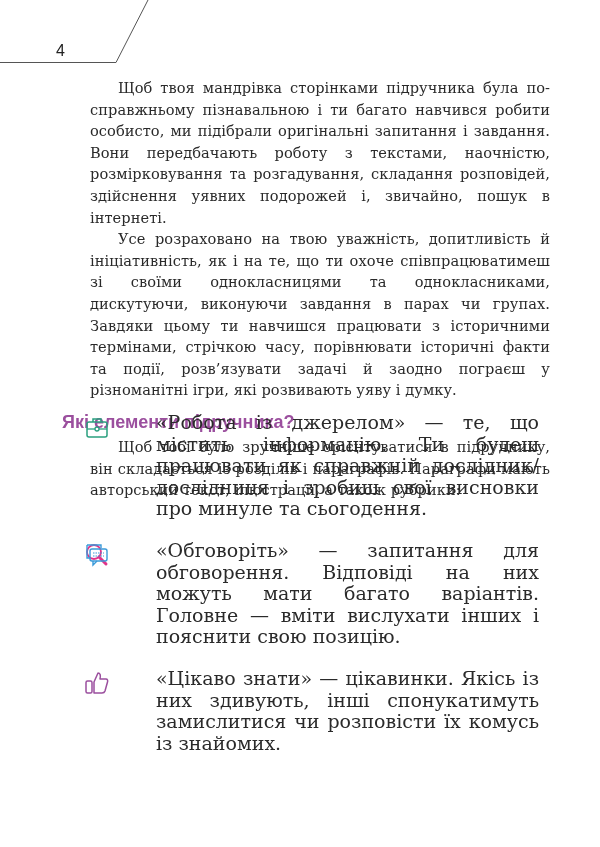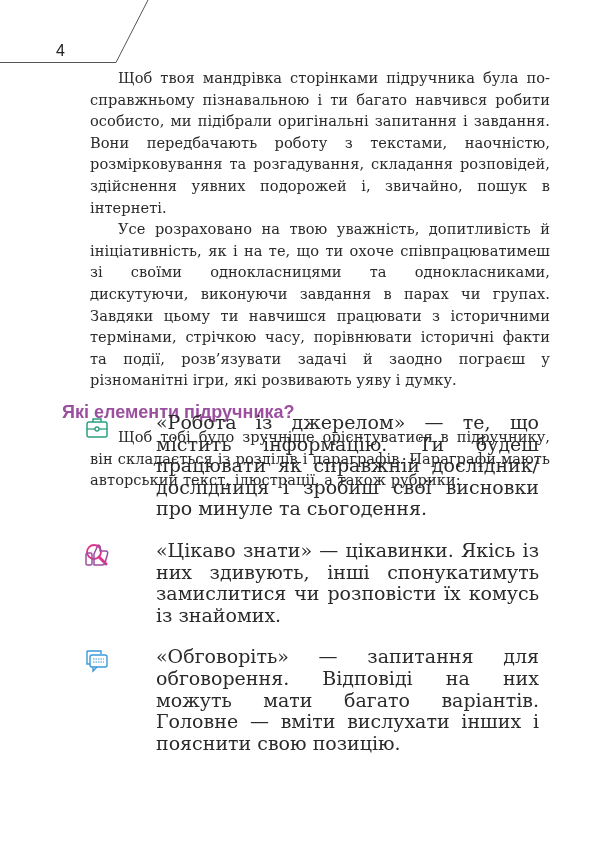--- a/index.html
+++ b/index.html
@@ -1,21 +1,21 @@
 <!DOCTYPE html>
 <html><head>
 <meta charset="utf-8">
 <style>
   html, body { margin: 0; padding: 0; background: #ffffff; }
   body { width: 600px; height: 847px; position: relative; overflow: hidden;
          font-family: "DejaVu Serif", "Liberation Serif", serif; color: #2a2a2a; }
   .header-line { position: absolute; left: 0; top: 0; width: 600px; height: 70px; }
   .page-num { position: absolute; left: 56px; top: 42px; font-family: "Liberation Sans", sans-serif;
               font-size: 16px; color: #222; }
-  .content { position: absolute; left: 90px; top: 67px; width: 460px; }
+  .content { position: absolute; left: 90px; top: 77px; width: 460px; }
   p.par { margin: 0; font-size: 14.6px; line-height: 21.6px; text-align: justify;
           text-indent: 28px; letter-spacing: 0.05px; }
   h2.section { margin: 10px 0 3px -28px; font-family: "Liberation Sans", sans-serif; font-weight: bold;
                font-size: 18px; line-height: 22px; color: #9b4f9e; }
   .rubrics { position: absolute; left: 80px; top: 401px; width: 470px; }
   .rubric { position: relative; padding-left: 65px; margin-bottom: 20px; }
   .rubric .text { font-size: 19px; line-height: 21.6px; text-align: justify; margin: 11px; }
   .rubric .icon { position: absolute; left: 4px; top: 2px; width: 26px; height: 26px; }
 </style>
 </head>
@@ -45,30 +45,30 @@
     <p class="text">«Робота із джерелом» — те, що містить інформацію. Ти будеш працювати як справжній дослідник/дослідниця і зробиш свої висновки про минуле та сьогодення.</p>
   </div>
   <div class="rubric">
     <svg class="icon" viewBox="0 0 26 26">
       <circle cx="10" cy="10" r="7" fill="none" stroke="#e0338a" stroke-width="1.8"></circle>
       <path d="M15 15 L22 22" stroke="#e0338a" stroke-width="3" stroke-linecap="round"></path>
     </svg>
   </div>
   <div class="rubric">
     <svg class="icon" viewBox="0 0 26 26">
-      <rect x="2" y="11" width="6" height="12" rx="1.5" fill="none" stroke="#9b4f9e" stroke-width="1.5"></rect>
-      <path d="M10 12 L14 3 C16 3 17 5 16 9 H22 C23.5 9 24 10.5 23.5 12 L21 21 C20.5 22.5 19.5 23 18 23 H10 Z" fill="none" stroke="#9b4f9e" stroke-width="1.5" stroke-linejoin="round"></path>
-    </svg>
-    <p class="text">«Цікаво знати» — цікавинки. Якісь із них здивують, інші спонукатимуть замислитися чи розповісти їх комусь із знайомих.</p>
-  </div>
-  <div class="rubric">
-    <svg class="icon" viewBox="0 0 26 26">
       <path d="M3 3 h14 v3" fill="none" stroke="#3a9ad9" stroke-width="1.4"></path>
       <path d="M3 3 v13 h3" fill="none" stroke="#3a9ad9" stroke-width="1.4"></path>
       <rect x="6" y="7" width="17" height="12" rx="2" fill="none" stroke="#3a9ad9" stroke-width="1.4"></rect>
       <path d="M9 19 v4 l4 -4" fill="none" stroke="#3a9ad9" stroke-width="1.4"></path>
       <line x1="9" y1="11" x2="20" y2="11" stroke="#3a9ad9" stroke-width="1" stroke-dasharray="1.5 1"></line>
       <line x1="9" y1="14" x2="20" y2="14" stroke="#3a9ad9" stroke-width="1" stroke-dasharray="1.5 1"></line>
     </svg>
     <p class="text">«Обговоріть» — запитання для обговорення. Відповіді на них можуть мати багато варіантів. Головне — вміти вислухати інших і пояснити свою позицію.</p>
   </div>
+  <div class="rubric">
+    <svg class="icon" viewBox="0 0 26 26">
+      <rect x="2" y="11" width="6" height="12" rx="1.5" fill="none" stroke="#9b4f9e" stroke-width="1.5"></rect>
+      <path d="M10 12 L14 3 C16 3 17 5 16 9 H22 C23.5 9 24 10.5 23.5 12 L21 21 C20.5 22.5 19.5 23 18 23 H10 Z" fill="none" stroke="#9b4f9e" stroke-width="1.5" stroke-linejoin="round"></path>
+    </svg>
+    <p class="text">«Цікаво знати» — цікавинки. Якісь із них здивують, інші спонукатимуть замислитися чи розповісти їх комусь із знайомих.</p>
+  </div>
 
 </div>
 
 </body></html>

